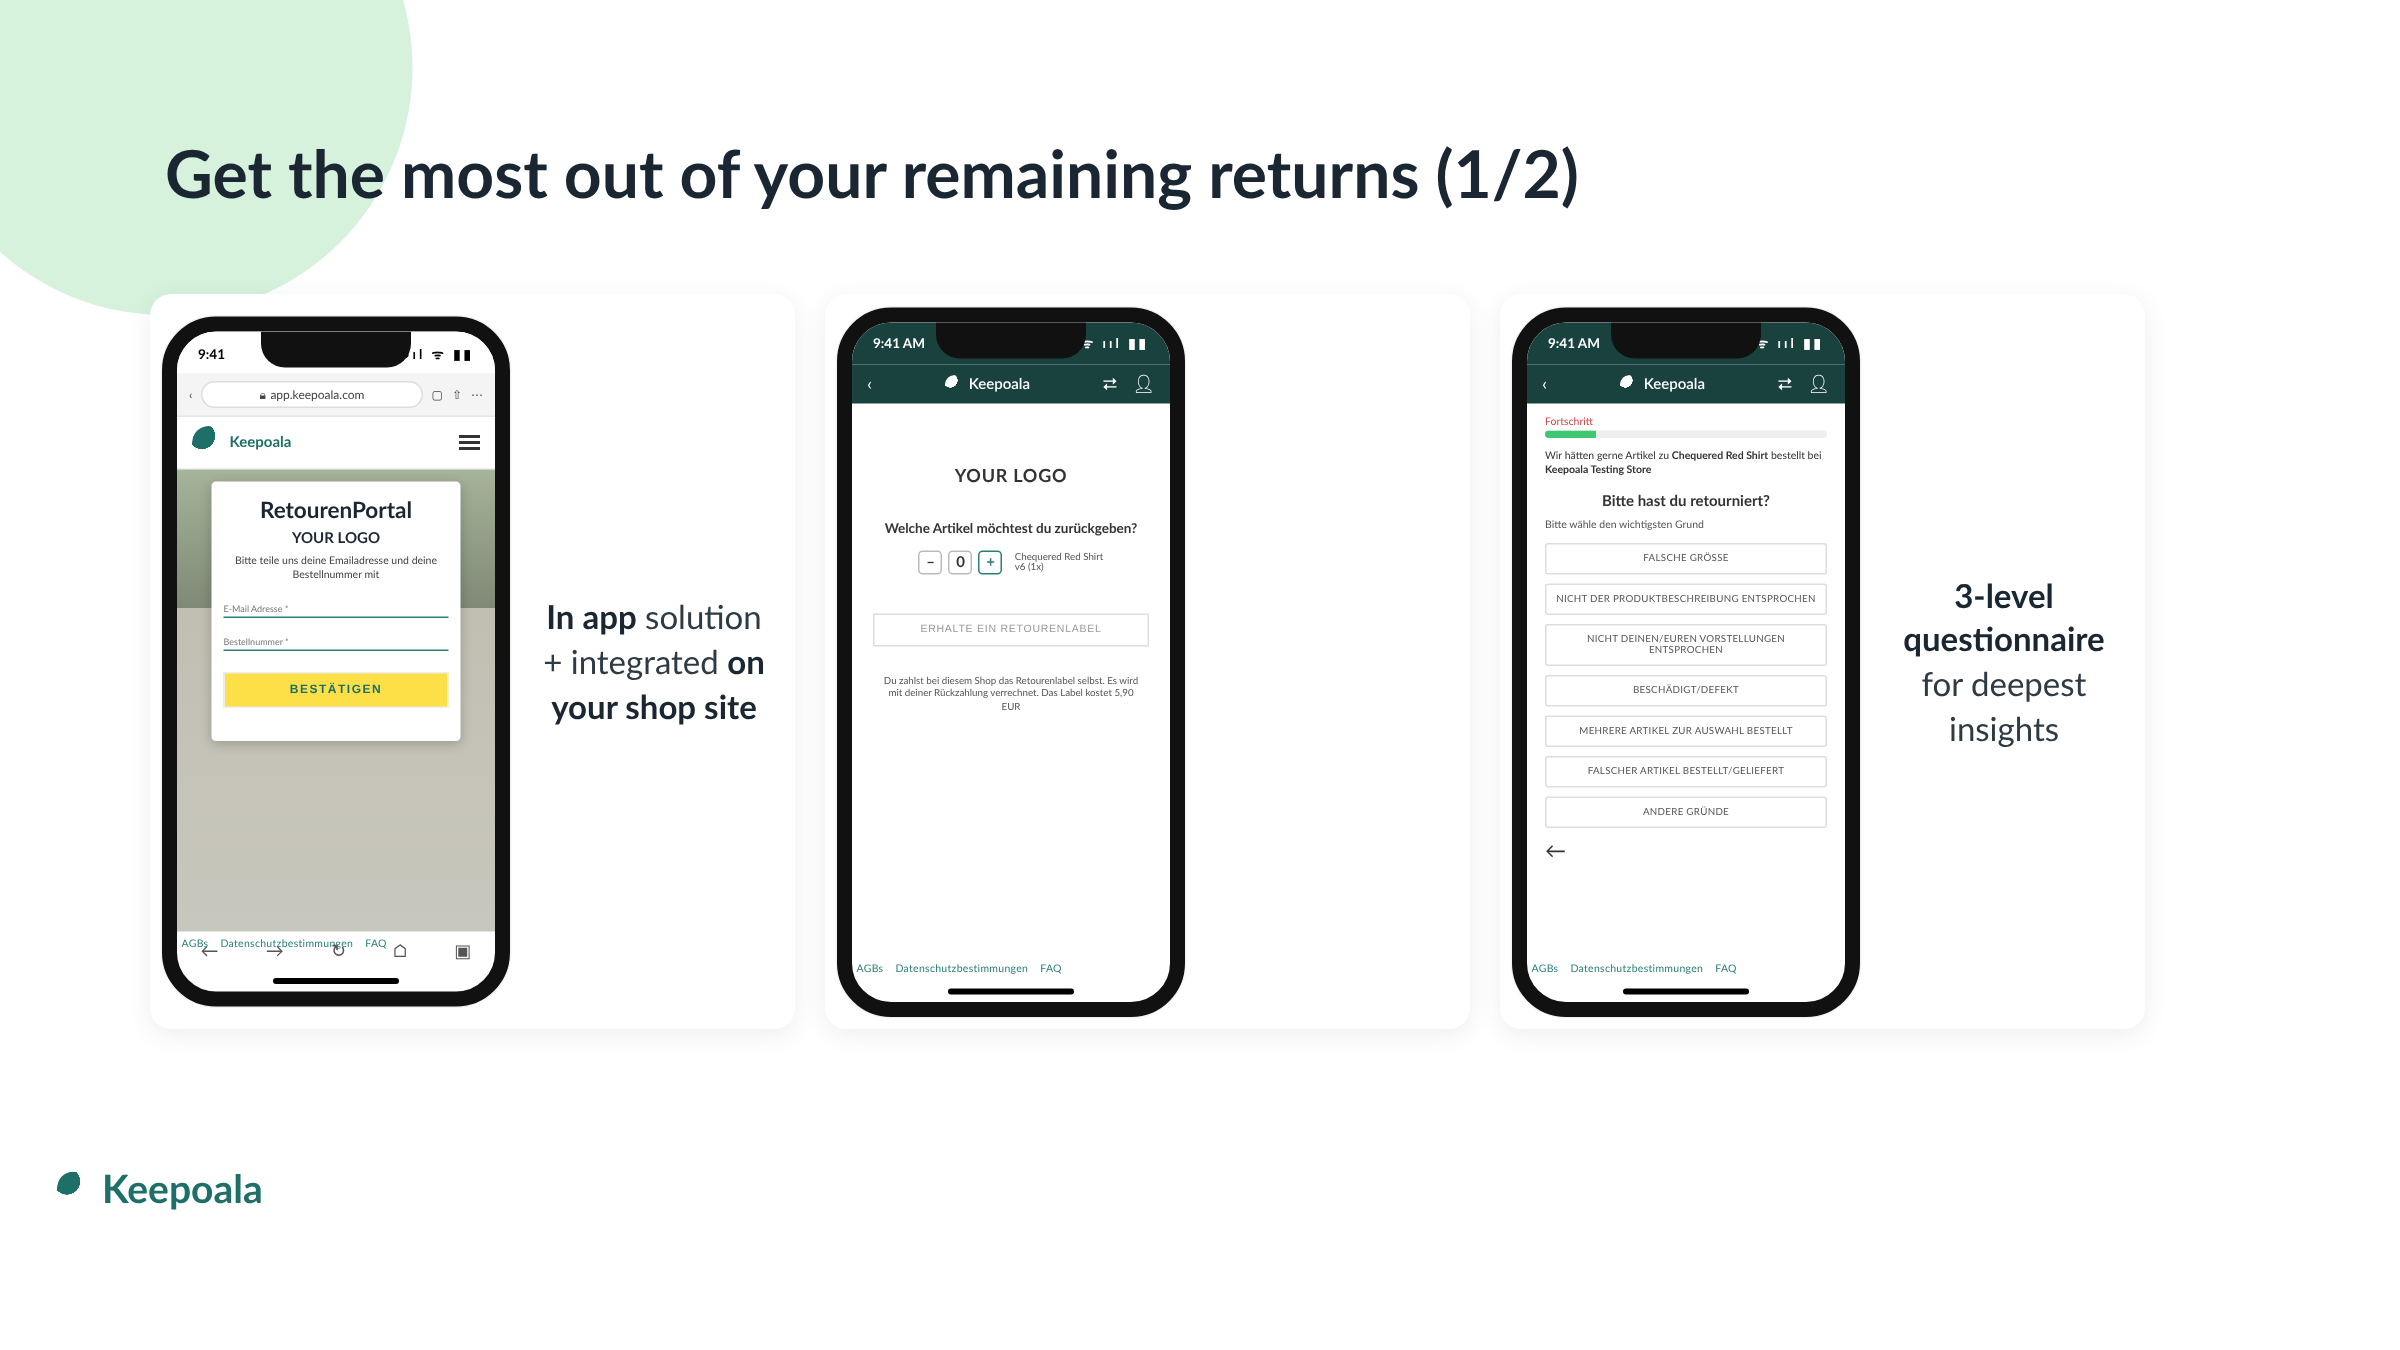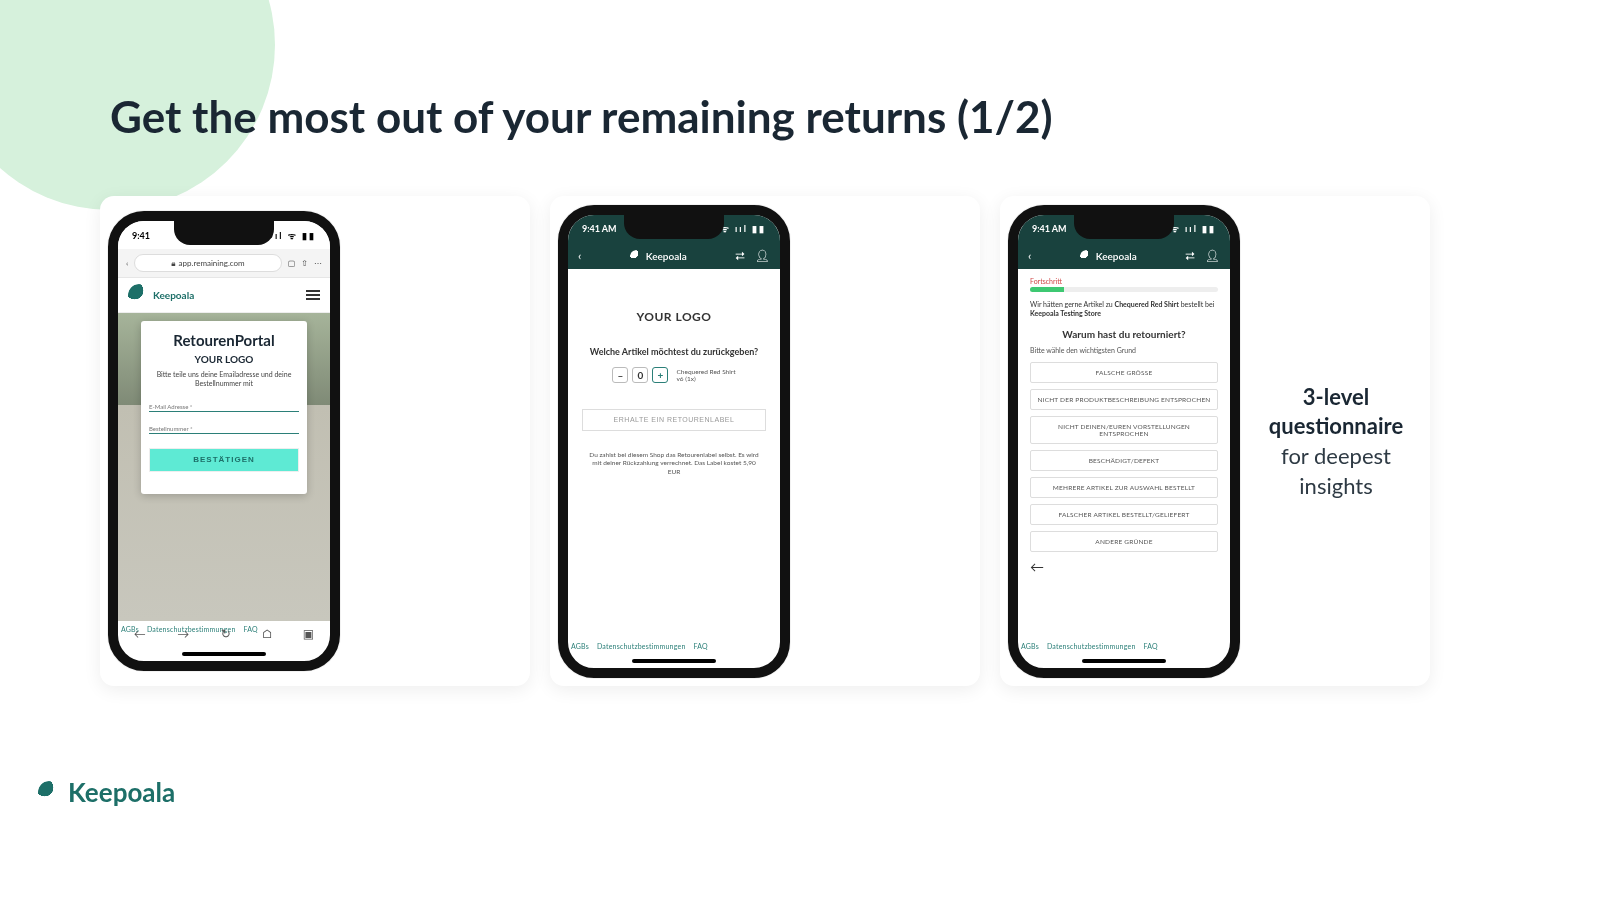--- a/index.html
+++ b/index.html
@@ -172,21 +172,21 @@
     border-radius: 3px;
     box-shadow: 0 2px 8px rgba(0,0,0,.2);
     padding: 10px 8px 22px 8px;
     box-sizing: border-box;
     text-align: center;
   }
   .portal-card h3 { margin: 0 0 4px 0; font-size: 15px; font-weight: 700; }
   .portal-card .ylogo { font-size: 10px; font-weight: 700; margin-bottom: 5px; }
   .portal-card .pdesc { font-size: 7px; color: #444; line-height: 1.25; margin-bottom: 8px; }
   .portal-card .field { text-align:left; font-size: 6px; color: #777; border-bottom: 1px solid var(--teal2); height:14px; display:flex; align-items:flex-end; padding-bottom:1px; margin-bottom:6px;}
-  .portal-card .btn { margin-top:8px; height:24px; border:none; width:100%; background:#5eead4; color:var(--teal); font-size:8px; font-weight:700; letter-spacing:1px; box-shadow:0 0 0 1px #eee inset;}
+  .portal-card .btn { margin-top:8px; height:24px; border:none; width:100%; background:#fde047; color:var(--teal); font-size:8px; font-weight:700; letter-spacing:1px; box-shadow:0 0 0 1px #eee inset;}
   .footerlinks { font-size: 7px; color: var(--teal2); padding:4px 0; letter-spacing:.2px; }
   .footerlinks span { margin: 0 3px; }
   .browser-bottom {
     position:absolute; bottom:14px; left:0; right:0; height:28px;
     display:flex; justify-content:space-around; align-items:center;
     font-size:12px; color:#555;
   }
 
   
   .appheader-dark {
@@ -252,21 +252,21 @@
     <div class="phone">
       <div class="notch"></div>
       <div class="statusbar light">
         <span>9:41</span>
         <span class="sb-icons">••ıl ᯤ ▮▮</span>
       </div>
       <div class="browserbar">
         <span>‹</span>
         <div class="urlbubble">
           <span style="margin-right:3px;">🔒︎</span>
-          <span>app.remaining.com</span>
+          <span>app.keepoala.com</span>
         </div>
         <span>▢</span>
         <span>⇧</span>
         <span>⋯</span>
       </div>
       <div class="appbar">
         <div class="klogo">
           <span class="ksquirrel"></span>
           <span>Keepoala</span>
         </div>
@@ -289,20 +289,21 @@
       </div>
       <div class="browser-bottom">
         <span>←</span>
         <span>→</span>
         <span>↻</span>
         <span>⌂</span>
         <span>▣</span>
       </div>
       <div class="home-ind"></div>
     </div>
+    <div class="desc"><b>In app</b> solution + integrated <b>on your shop site</b></div>
   </div>
 
   <div class="card">
     <div class="phone tall">
       <div class="notch"></div>
       <div class="statusbar dark">
         <span>9:41 AM</span>
         <span class="sb-icons">ᯤ ııl ▮▮</span>
       </div>
       <div class="appheader-dark">
@@ -359,21 +360,21 @@
         </span>
       </div>
       <div class="p3-body">
         <div class="progress-lbl">Fortschritt</div>
         <div class="progress">
             <span></span>
           </div>
         <div class="p3-lead">
           <span>Wir hätten gerne Artikel zu </span><b>Chequered Red Shirt</b><span> bestellt bei </span><b>Keepoala Testing Store</b>
         </div>
-        <div class="p3-q">Warum hast du retourniert?</div>
+        <div class="p3-q">Bitte hast du retourniert?</div>
         <div class="p3-sub">Bitte wähle den wichtigsten Grund</div>
         <div id="opts">
             <div class="opt">FALSCHE GRÖSSE</div>
             <div class="opt">NICHT DER PRODUKTBESCHREIBUNG ENTSPROCHEN</div>
             <div class="opt">NICHT DEINEN/EUREN VORSTELLUNGEN ENTSPROCHEN</div>
             <div class="opt">BESCHÄDIGT/DEFEKT</div>
             <div class="opt">MEHRERE ARTIKEL ZUR AUSWAHL BESTELLT</div>
             <div class="opt">FALSCHER ARTIKEL BESTELLT/GELIEFERT</div>
             <div class="opt">ANDERE GRÜNDE</div>
           </div>

